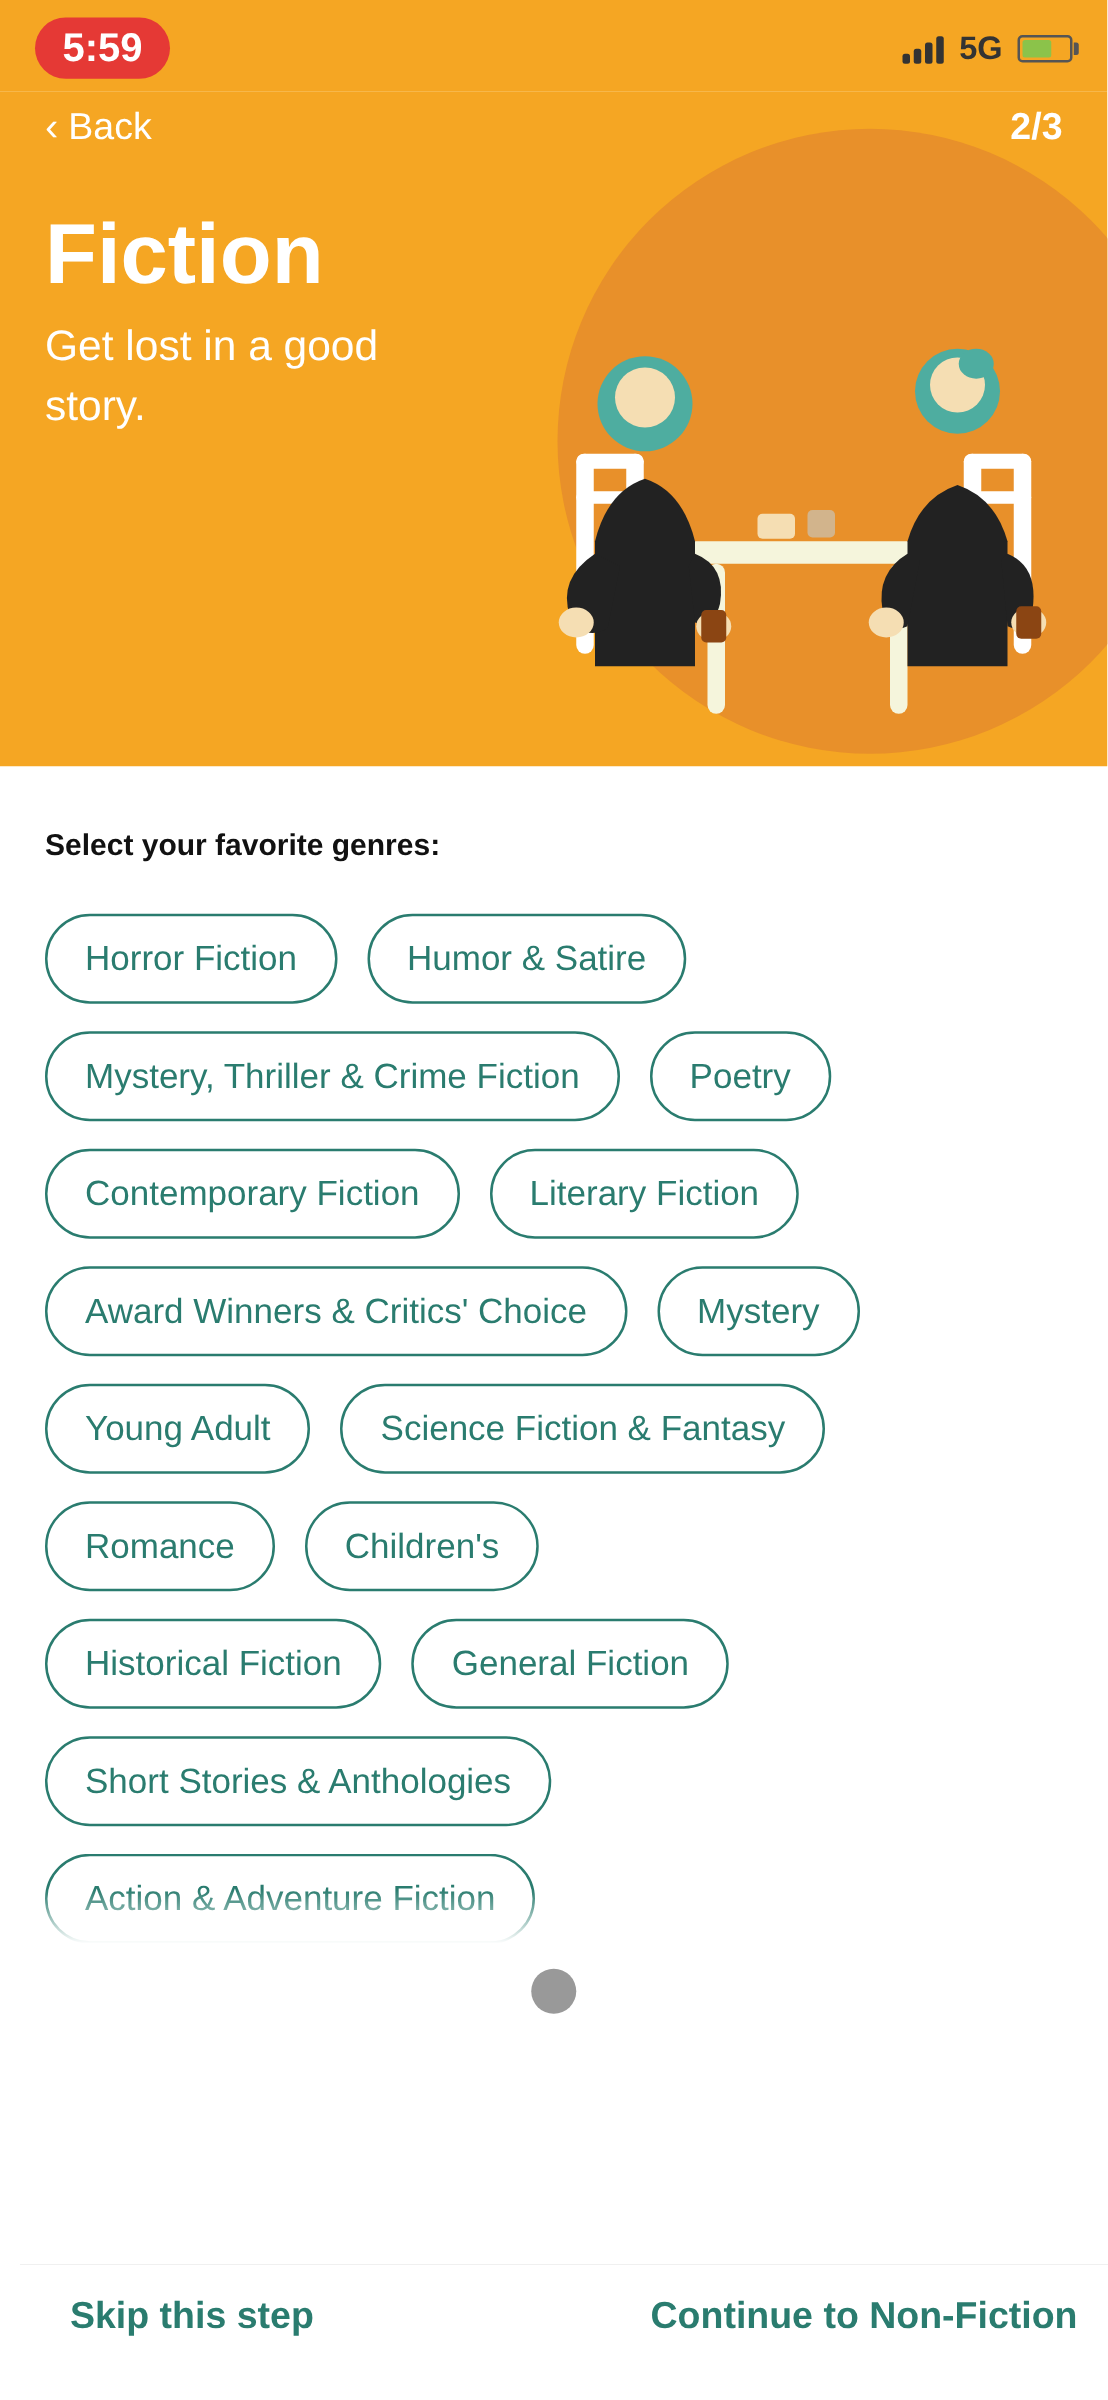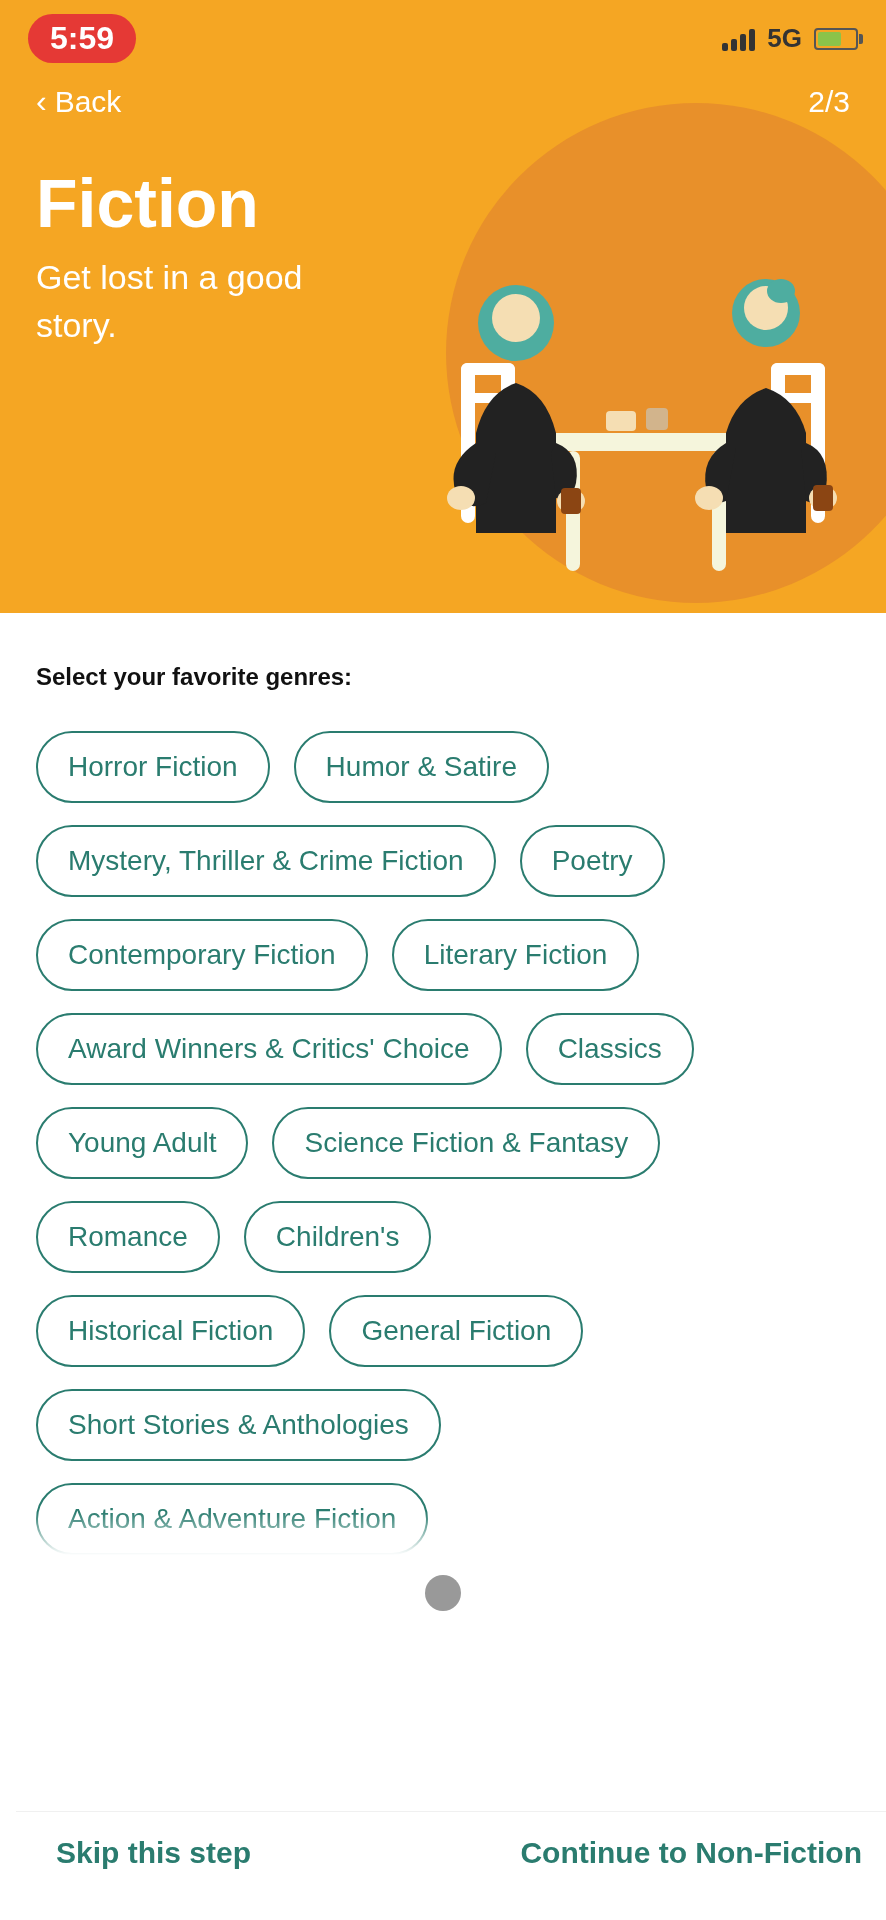--- a/index.html
+++ b/index.html
@@ -139,21 +139,21 @@
     }
 
     .back-chevron {
       font-size: 32px;
       color: #fff;
     }
 
     .step-indicator {
       color: #fff;
       font-size: 30px;
-      font-weight: 400;
+      font-weight: 700;
     }
 
     .header-content {
       position: relative;
       z-index: 2;
       margin-top: 44px;
     }
 
     .page-title {
       color: #fff;
@@ -385,21 +385,21 @@
       <button class="genre-chip">Poetry</button>
     </div>
 
     <div class="genre-row">
       <button class="genre-chip">Contemporary Fiction</button>
       <button class="genre-chip">Literary Fiction</button>
     </div>
 
     <div class="genre-row">
       <button class="genre-chip">Award Winners &amp; Critics' Choice</button>
-      <button class="genre-chip">Classics</button>
+      <button class="genre-chip">Mystery</button>
     </div>
 
     <div class="genre-row">
       <button class="genre-chip">Young Adult</button>
       <button class="genre-chip">Science Fiction &amp; Fantasy</button>
     </div>
 
     <div class="genre-row">
       <button class="genre-chip">Romance</button>
       <button class="genre-chip">Children's</button>

